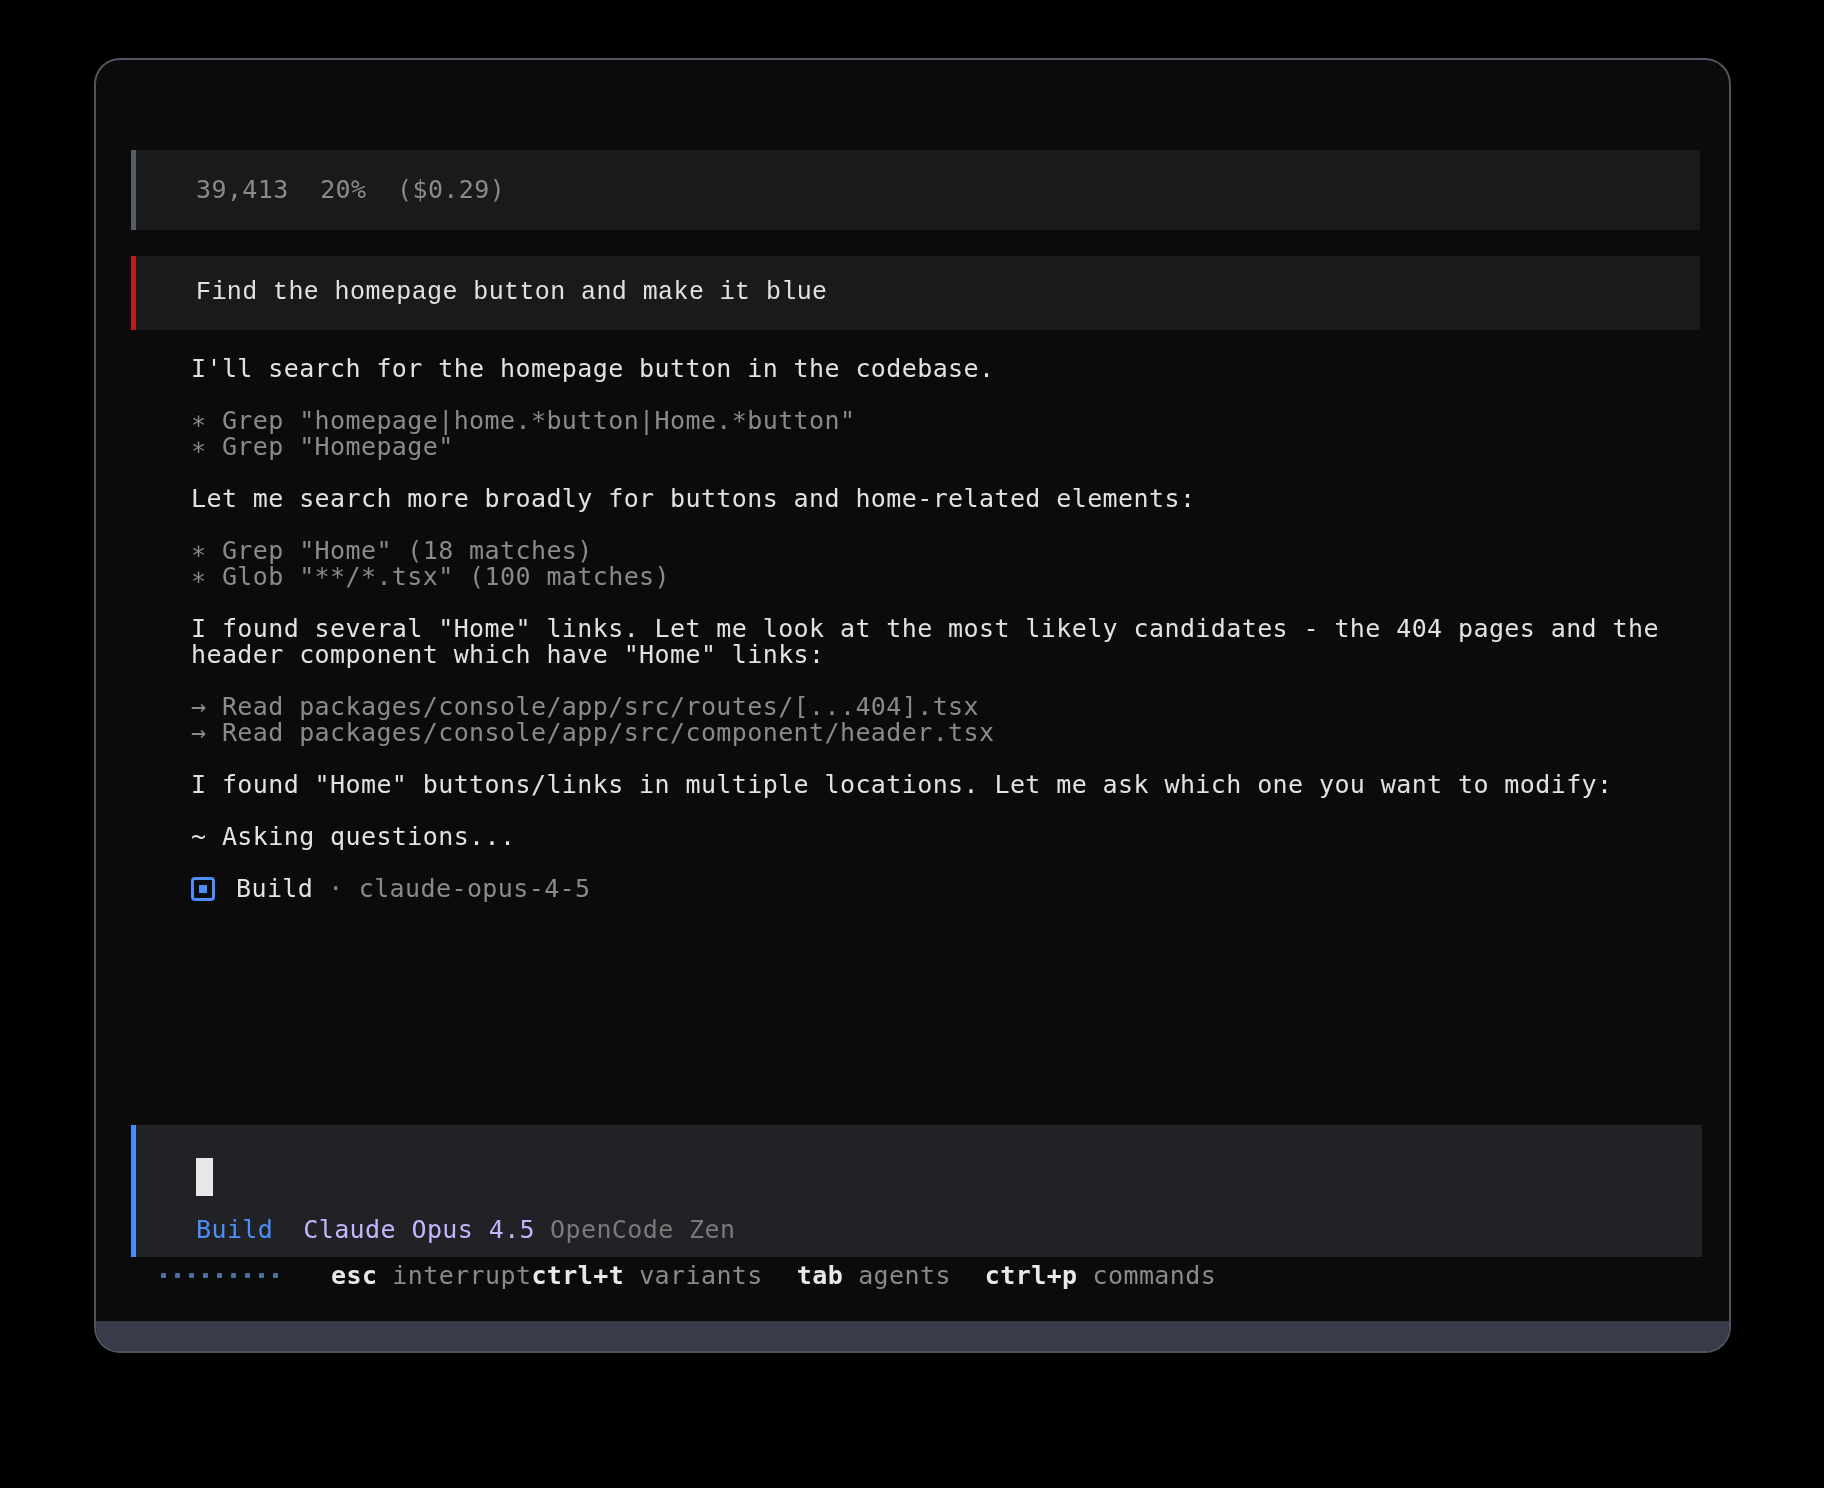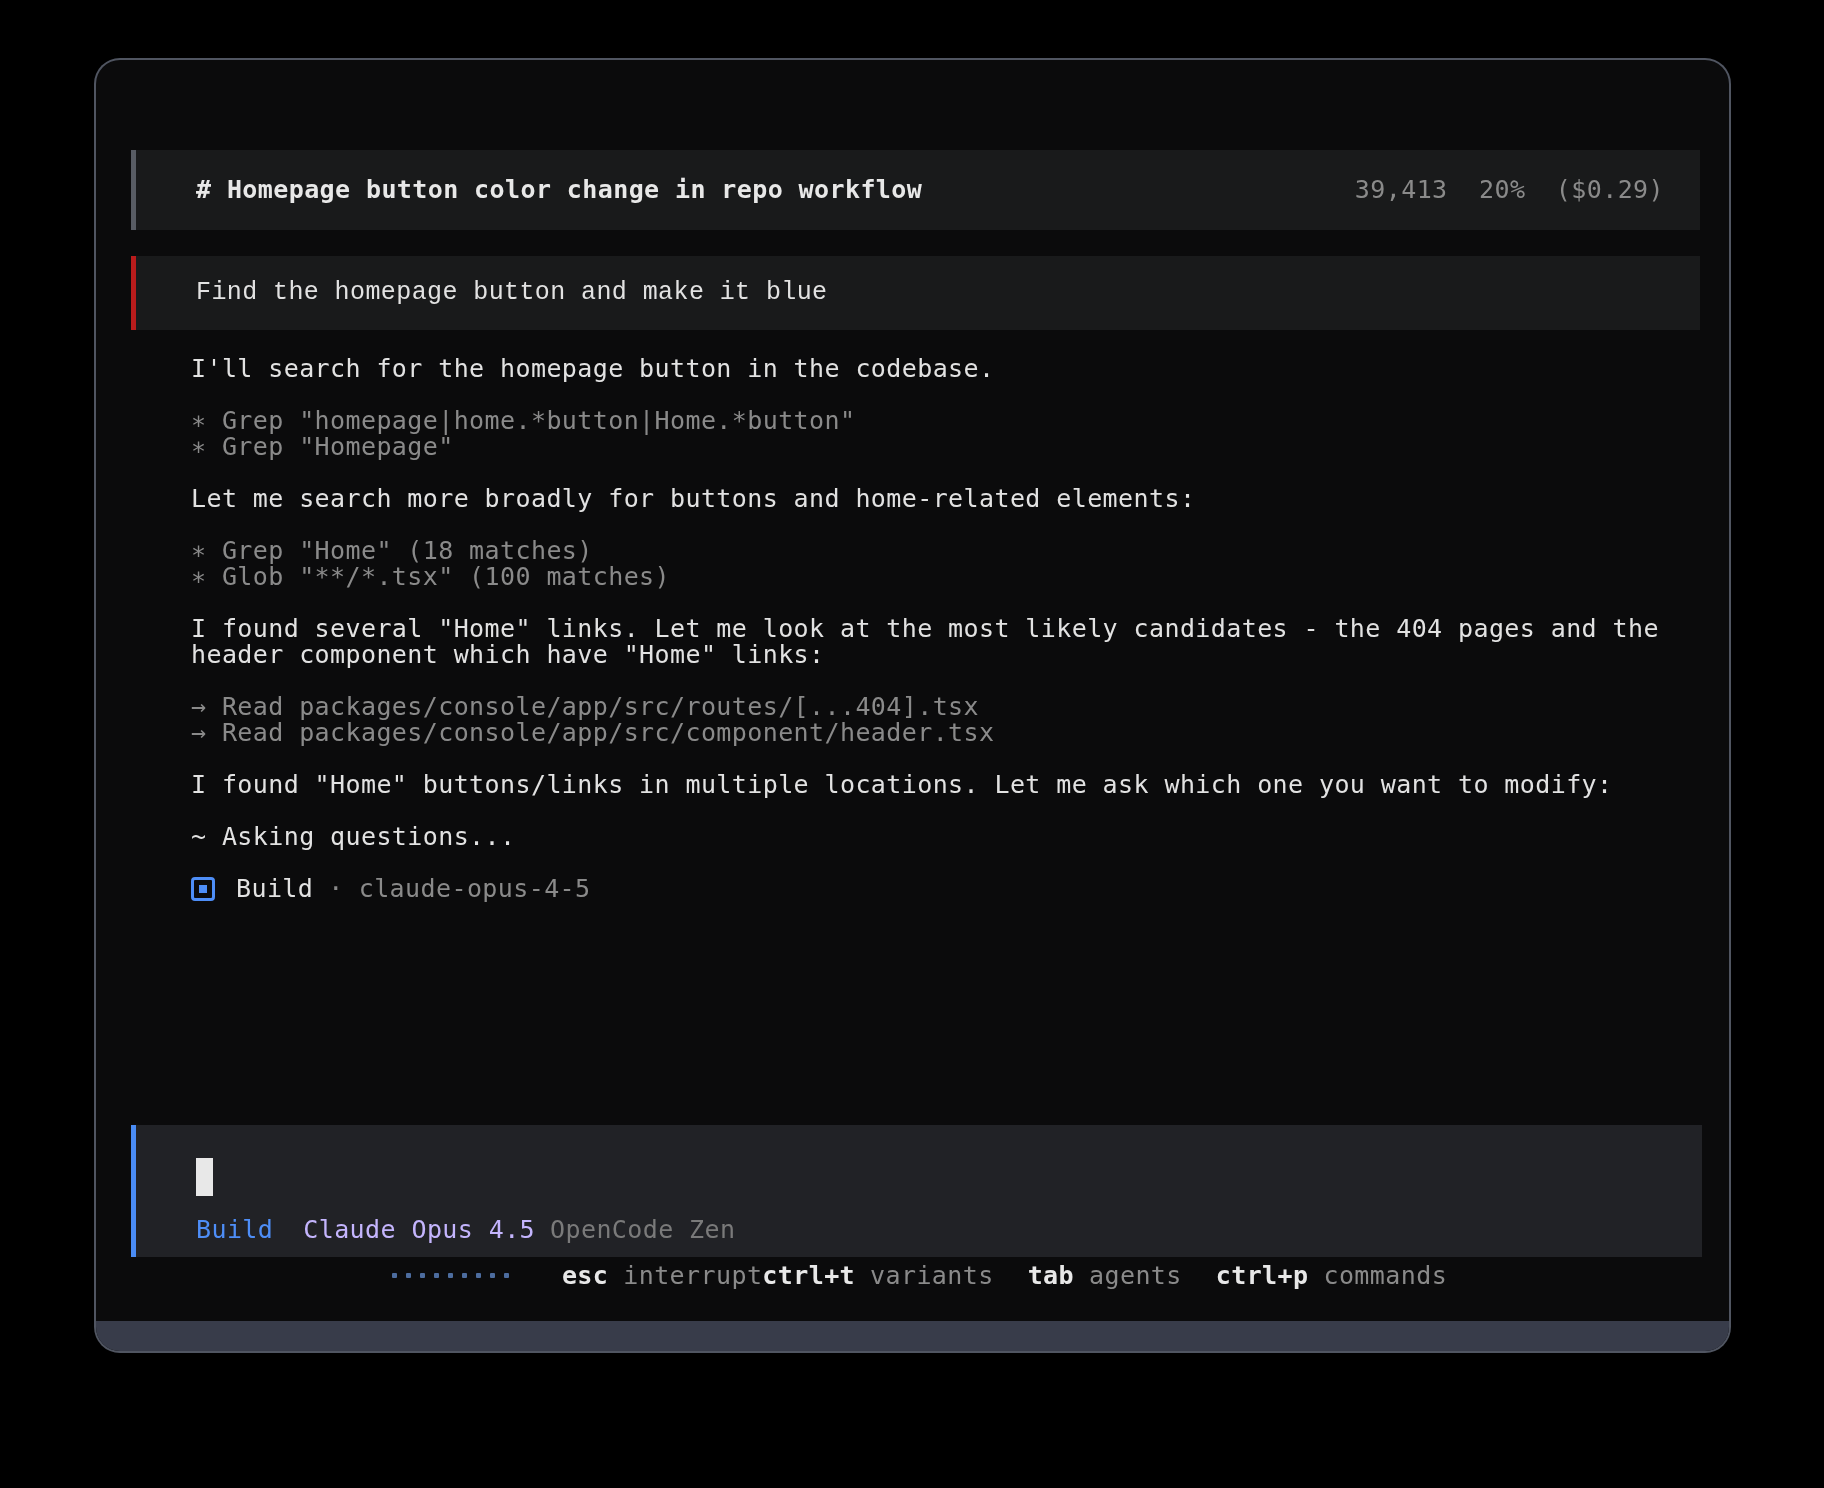--- a/index.html
+++ b/index.html
@@ -85,21 +85,21 @@
   }
   .cursor { margin-top:33px; width:17px; height:38px; background:#e8e8e8; }
   .model-row { margin-top:21px; display:flex; white-space:nowrap; }
   .model-row .agent { color:#4e8ef7; }
   .model-row .model { color:#c4b5fd; margin-left:30px; }
   .model-row .provider { color:#7a7a7a; margin-left:15px; }
 
   
   .status-row {
     position:absolute; left:35px; right:27px; top:1200px; height:30px;
-    display:flex; align-items:center; justify-content:center;
+    display:flex; align-items:center; justify-content:flex-start;
     padding:0 24px 0 30px; font-size:25px; letter-spacing:0.4px; white-space:nowrap;
   }
   .status-left, .status-right { display:flex; align-items:center; }
   .dots { display:flex; align-items:center; margin-right:44px; }
   .dots i { display:block; width:5px; height:5px; background:#4d6d9f; border-radius:1px; margin-right:9px; }
   .key { color:#e8e8e8; font-weight:bold; }
   .hint-label { color:#8a8a8a; margin-left:15px; }
   .hint { display:flex; align-items:center; margin-left:34px; }
   .hint:first-child { margin-left:0; }
 
@@ -110,21 +110,20 @@
 </style>
 </head>
 <body>
 
 <div class="window">
 
 
   <div class="content">
 
     <div class="session-header">
-      <span class="session-title"># Homepage button color change in repo workflow</span>
       <span class="session-stats">
         <span>39,413</span>
         <span class="pct">20%</span>
         <span class="cost">($0.29)</span>
       </span>
     </div>
 
     <div class="user-block">
       <span>Find the homepage button and make it blue</span>
     </div>

